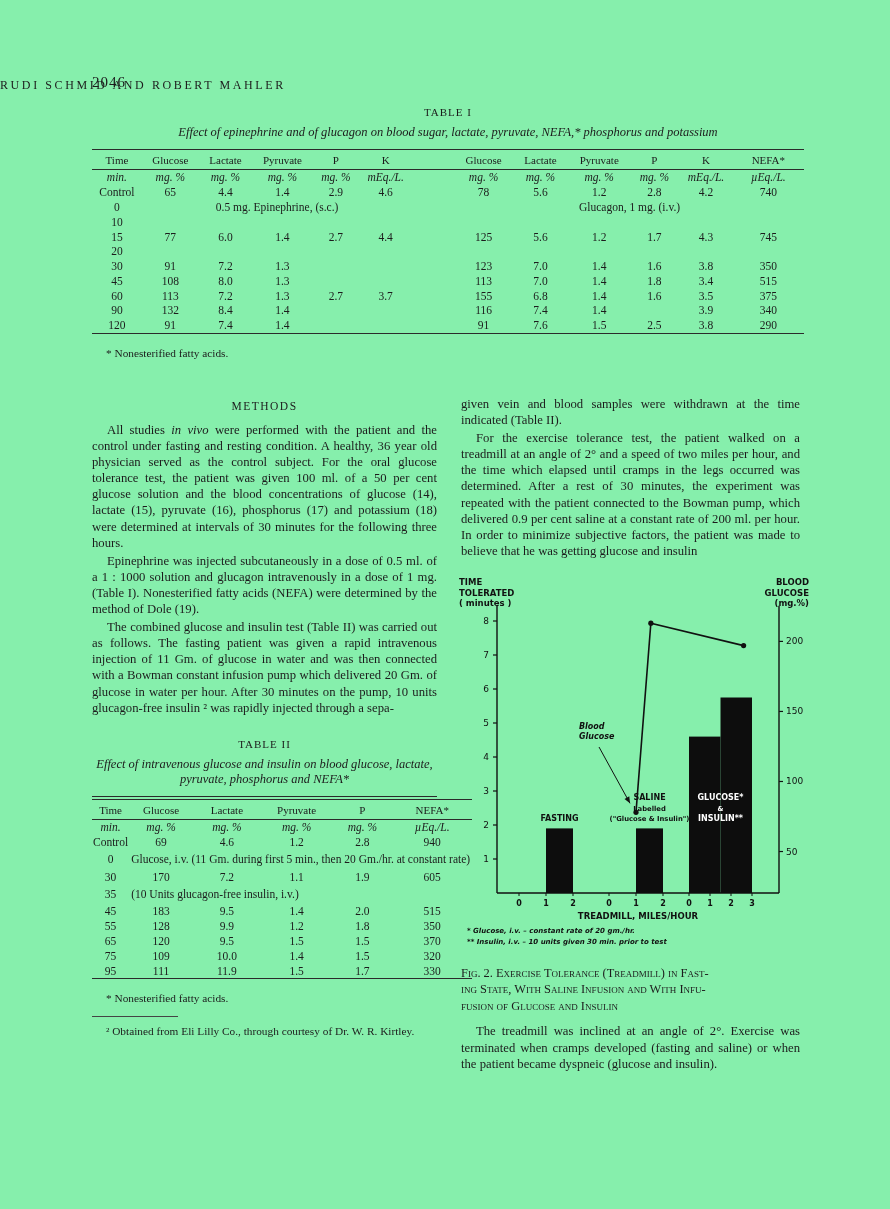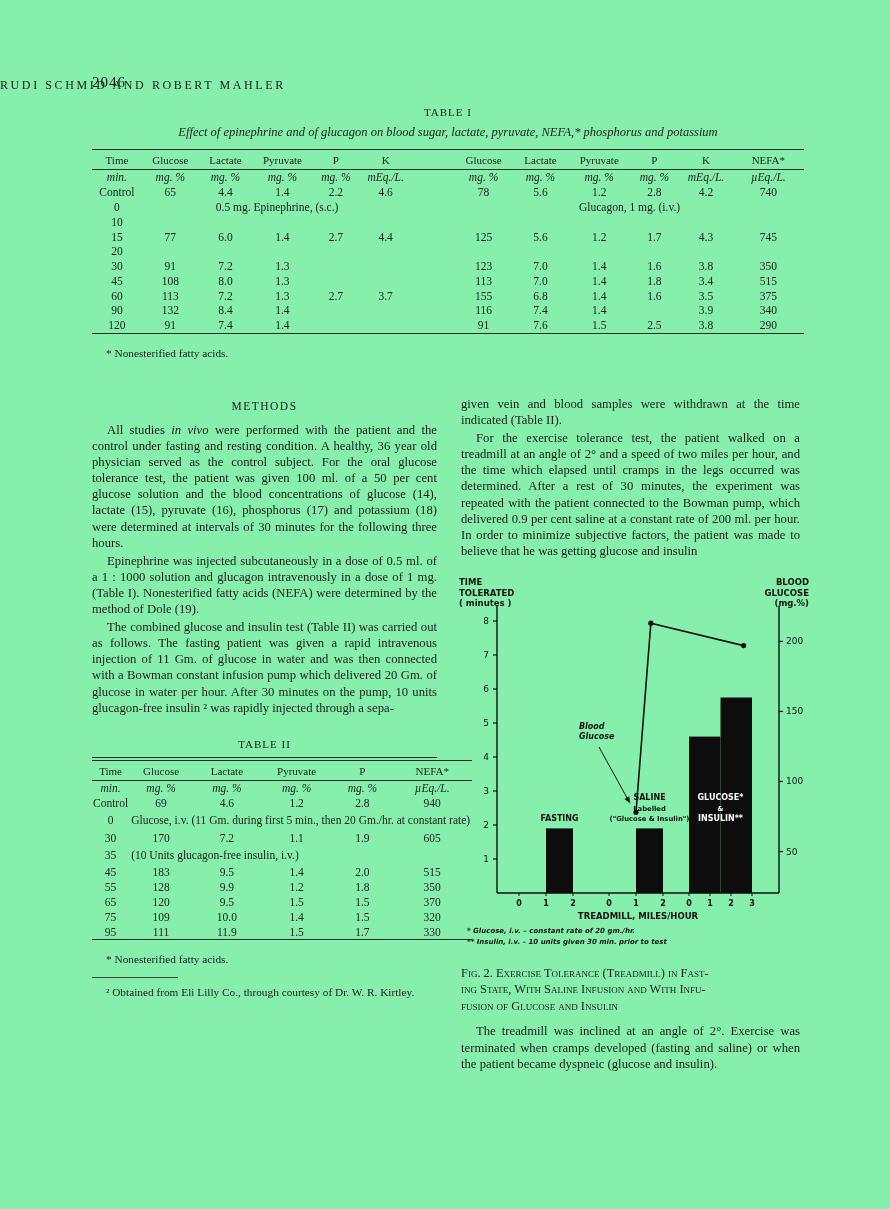--- a/index.html
+++ b/index.html
@@ -107,21 +107,21 @@
             <td>mg. %</td>
             <td>mg. %</td>
             <td>mEq./L.</td>
             <td>µEq./L.</td>
           </tr>
           <tr>
             <td class="time control">Control</td>
             <td>65</td>
             <td>4.4</td>
             <td>1.4</td>
-            <td>2.2</td>
+            <td>2.9</td>
             <td>4.6</td>
             <td class="gap"></td>
             <td>78</td>
             <td>5.6</td>
             <td>1.2</td>
             <td>2.8</td>
             <td>4.2</td>
             <td>740</td>
           </tr>
           <tr class="dose">
@@ -258,20 +258,21 @@
   <div id="cols">
 
     <div class="colL">
       <div id="methods-h">METHODS</div>
       <p class="body indent"><span>All studies </span><i>in vivo</i><span> were performed with the patient and the control under fasting and resting condition. A healthy, 36 year old physician served as the control subject. For the oral glucose tolerance test, the patient was given 100 ml. of a 50 per cent glucose solution and the blood concentrations of glucose (14), lactate (15), pyruvate (16), phosphorus (17) and potassium (18) were determined at intervals of 30 minutes for the following three hours.</span></p>
       <p class="body indent">Epinephrine was injected subcutaneously in a dose of 0.5 ml. of a 1 : 1000 solution and glucagon intravenously in a dose of 1 mg. (Table I). Nonesterified fatty acids (NEFA) were determined by the method of Dole (19).</p>
       <p class="body indent">The combined glucose and insulin test (Table II) was carried out as follows. The fasting patient was given a rapid intravenous injection of 11 Gm. of glucose in water and was then connected with a Bowman constant infusion pump which delivered 20 Gm. of glucose in water per hour. After 30 minutes on the pump, 10 units glucagon-free insulin ² was rapidly injected through a sepa-</p>
 
       <div id="t2wrap">
         <div class="tlabel">TABLE II</div>
+        <div class="tcaption">Effect of intravenous glucose and insulin on blood glucose, lactate, pyruvate, phosphorus and NEFA*</div>
         <div id="t2outer">
           <table id="t2">
             <colgroup>
               <col style="width:14%">
                 <col style="width:16%">
                 <col style="width:17%">
                 <col style="width:18%">
                 <col style="width:15%">
                 <col style="width:20%">
             </colgroup>

